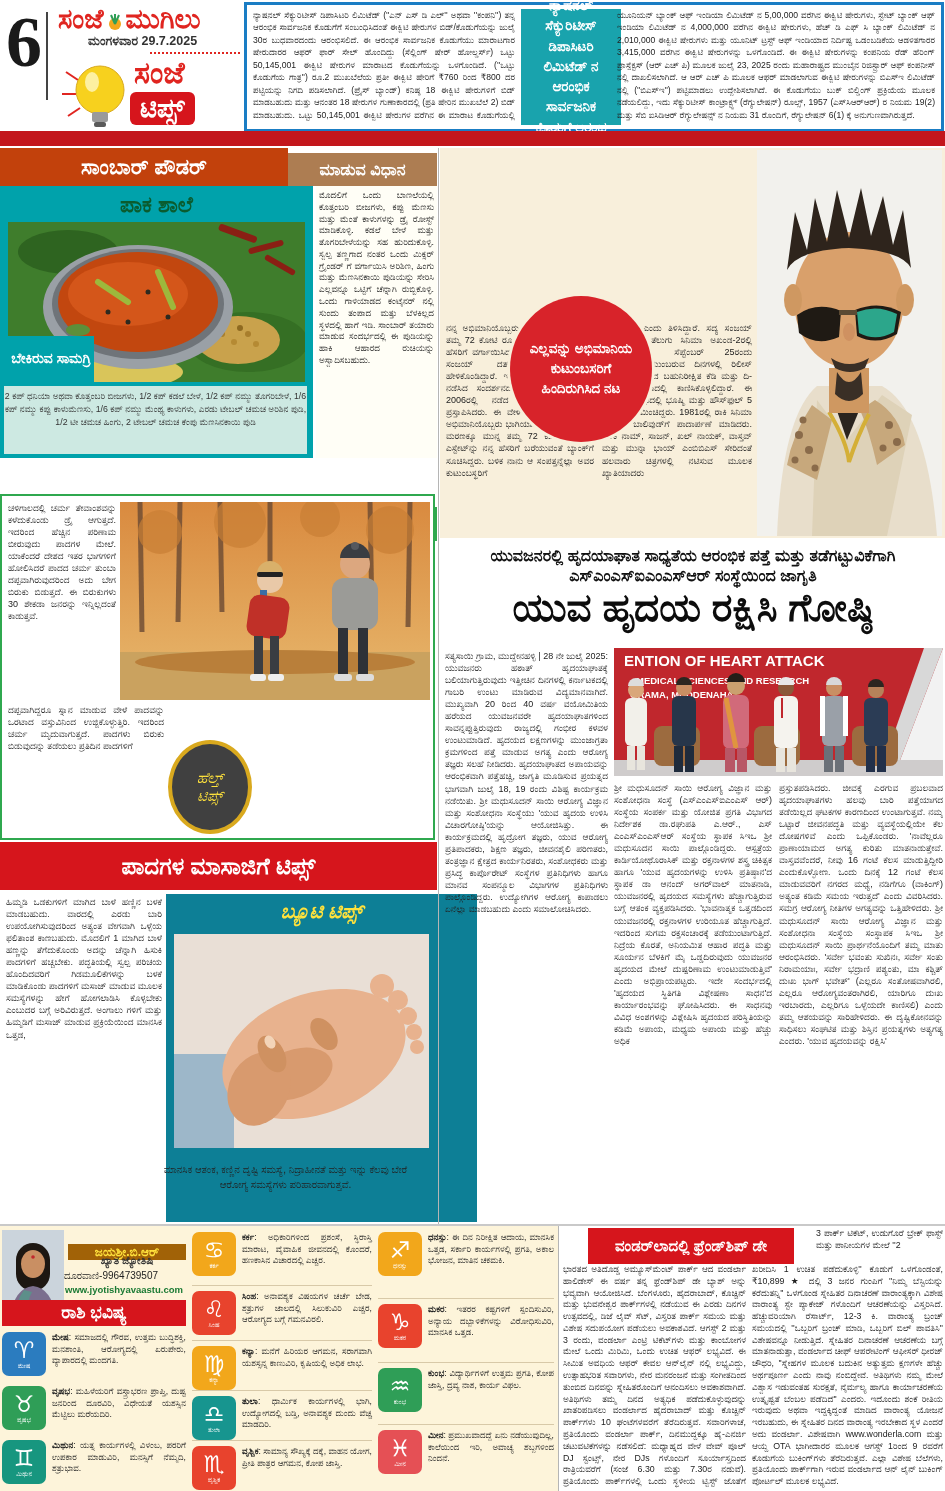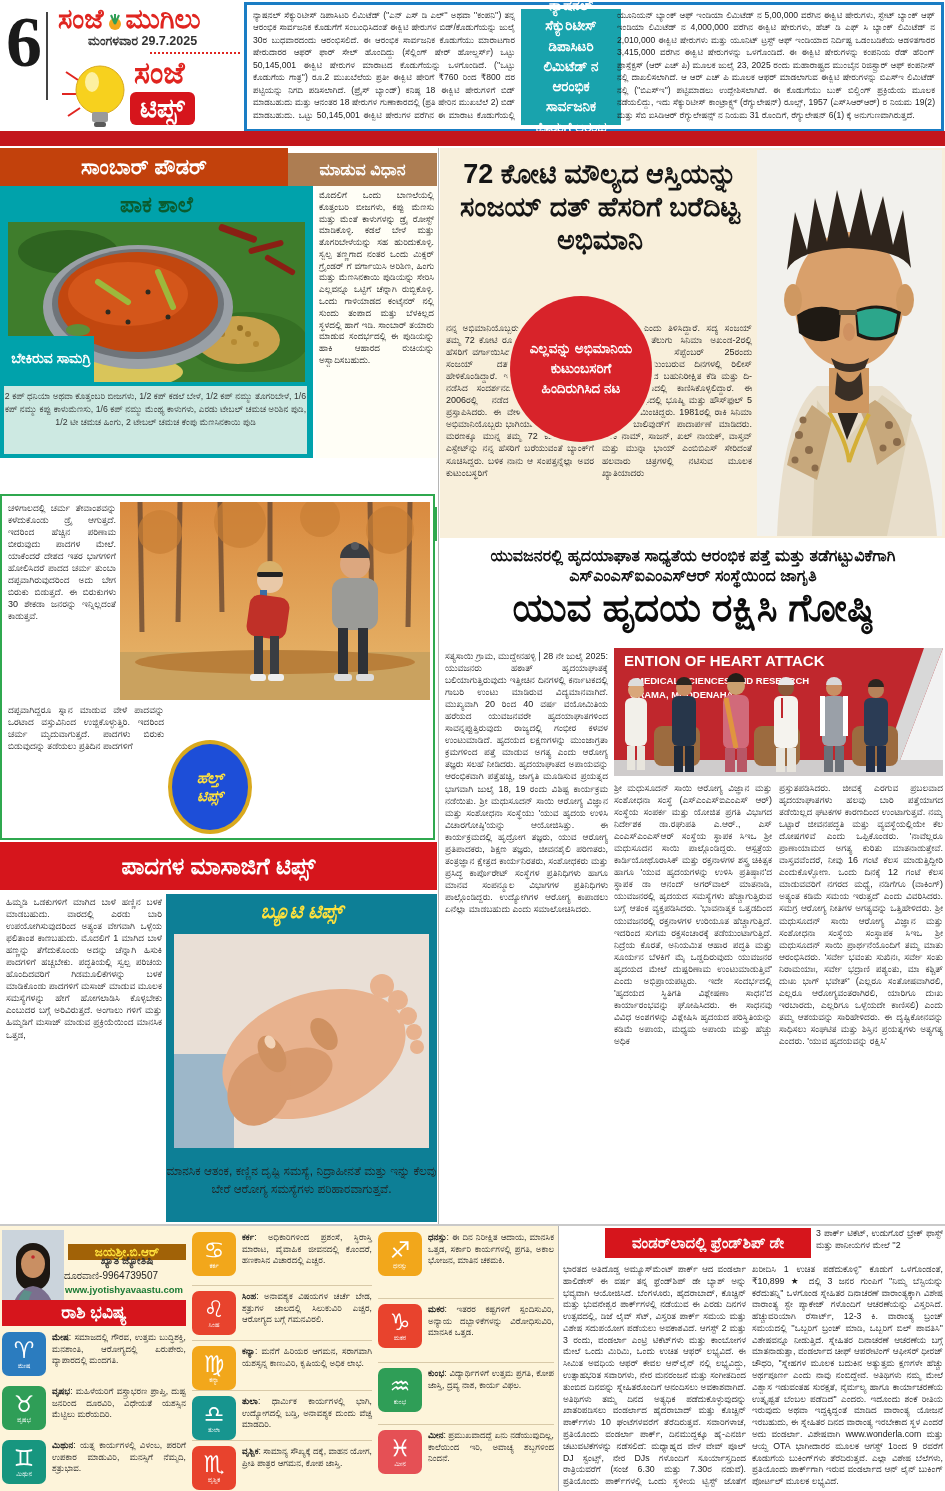--- a/index.html
+++ b/index.html
@@ -17,22 +17,22 @@
   .ipotxt{font-size:8.6px;line-height:1.45;text-align:justify;color:#222;overflow:hidden;}
   #ipobox{background:#19a3ad;color:#fff;font-weight:bold;font-size:13.5px;line-height:1.5;
           display:flex;align-items:center;text-align:center;padding:4px 6px;}
   #tips1{font-size:30px;font-weight:800;color:#e02520;}
   #tips2{background:#d6151c;color:#fff;font-weight:800;font-size:26px;padding:1px 10px;border-radius:6px;}
   .dotline{border-top:2px dotted #e02520;}
   
   #redcircle{background:#d8232a;border-radius:50%;color:#fff;font-weight:bold;font-size:13.5px;
              display:flex;align-items:center;justify-content:center;text-align:center;line-height:1.5;
              padding:12px;box-sizing:border-box;z-index:5;box-shadow:0 0 0 3px #f8efdb;}
-  #healthcircle{background:#1d4ed8;border:4px solid #d9a91e;border-radius:50%;color:#ffe23c;
-                font-weight:700;font-style:italic;font-size:15px;display:flex;flex-direction:column;
+  #healthcircle{background:#404040;border:4px solid #d9a91e;border-radius:50%;color:#ffe23c;
+                font-weight:400;font-style:italic;font-size:15px;display:flex;flex-direction:column;
                 align-items:center;justify-content:center;text-align:center;z-index:5;box-sizing:border-box;}
   
   .zentry{display:flex;gap:6px;align-items:flex-start;}
   .zicon{width:44px;height:44px;min-width:44px;border-radius:7px;display:flex;flex-direction:column;
          align-items:center;justify-content:center;color:#fff;}
   .zsym{font-size:23px;line-height:1;font-family:"DejaVu Sans",sans-serif;}
   .zlbl{font-size:6.5px;line-height:1.2;}
   .ztext{font-size:8.6px;line-height:1.35;text-align:justify;color:#222;}
   .ztext b{font-weight:800;}
   .rule-t{border-top:1px solid #d8c9a8;padding-top:5px;}
@@ -171,46 +171,45 @@
       </g>
   </svg>
   <div class="abs txt" style="left:8px;top:704px;width:156px;height:130px;">ದಪ್ಪವಾಗಿದ್ದರೂ ಸ್ನಾನ ಮಾಡುವ ವೇಳೆ ಪಾದವನ್ನು ಒರಟಾದ ವಸ್ತುವಿನಿಂದ ಉಜ್ಜಿಕೊಳ್ಳುತ್ತಿರಿ. ಇದರಿಂದ ಚರ್ಮ ಮೃದುವಾಗುತ್ತದೆ. ಪಾದಗಳು ಬಿರುಕು ಬಿಡುವುದನ್ನು ತಡೆಯಲು ಪ್ರತಿದಿನ ಪಾದಗಳಿಗೆ</div>
   <div class="abs" id="healthcircle" style="left:168px;top:740px;width:84px;height:94px;">
     <span>ಹೆಲ್ತ್</span>
     <span>ಟಿಪ್ಸ್</span>
   </div>
 
   <div class="abs banner" style="left:0;top:842px;width:437px;height:48px;background:#d6151c;font-size:23px;">ಪಾದಗಳ ಮಾಸಾಜಿಗೆ ಟಿಪ್ಸ್</div>
   <div class="abs txt" style="left:6px;top:896px;width:156px;height:358px;font-size:9px;">ಹಿಮ್ಮಡಿ ಒಡಕುಗಳಿಗೆ ಮಾಗಿದ ಬಾಳೆ ಹಣ್ಣಿನ ಬಳಕೆ ಮಾಡಬಹುದು. ವಾರದಲ್ಲಿ ಎರಡು ಬಾರಿ ಉಪಯೋಗಿಸುವುದರಿಂದ ಅತ್ಯಂತ ವೇಗವಾಗಿ ಒಳ್ಳೆಯ ಫಲಿತಾಂಶ ಕಾಣಬಹುದು. ಮೊದಲಿಗೆ 1 ಮಾಗಿದ ಬಾಳೆ ಹಣ್ಣನ್ನು ತೆಗೆದುಕೊಂಡು ಅದನ್ನು ಚೆನ್ನಾಗಿ ಹಿಸುಕಿ ಪಾದಗಳಿಗೆ ಹಚ್ಚಬೇಕು. ಪದ್ಧತಿಯಲ್ಲಿ ಸ್ವಲ್ಪ ಪರಿಚಯ ಹೊಂದಿದವರಿಗೆ ಗಿಡಮೂಲಿಕೆಗಳನ್ನು ಬಳಕೆ ಮಾಡಿಕೊಂಡು ಪಾದಗಳಿಗೆ ಮಸಾಜ್ ಮಾಡುವ ಮೂಲಕ ಸಮಸ್ಯೆಗಳನ್ನು ಹೇಗೆ ಹೋಗಲಾಡಿಸಿ ಕೊಳ್ಳಬೇಕು ಎಂಬುದರ ಬಗ್ಗೆ ಅರಿವಿರುತ್ತದೆ. ಅಂಗಾಲು ಗಳಿಗೆ ಮತ್ತು ಹಿಮ್ಮಡಿಗೆ ಮಸಾಜ್ ಮಾಡುವ ಪ್ರಕ್ರಿಯೆಯಿಂದ ಮಾನಸಿಕ ಒತ್ತಡ,</div>
-  <div class="abs" style="left:166px;top:894px;width:271px;height:328px;background:#0d7f96;">
+  <div class="abs" style="left:166px;top:894px;width:271px;height:328px;background:#0d7f96;padding-left:40px;">
     <div class="abs center" style="left:0;top:6px;width:100%;font-size:20px;font-weight:800;font-style:italic;color:#ffe23c;">ಬ್ಯೂಟಿ ಟಿಪ್ಸ್</div>
     <svg class="abs" style="left:8px;top:40px;" width="255" height="214" viewBox="0 0 255 214">
       <rect width="255" height="214" fill="#e9dfd6"></rect>
       <rect x="0" y="120" width="60" height="94" fill="#9db7c9"></rect>
       <ellipse cx="140" cy="120" rx="95" ry="60" fill="#e8b28e" transform="rotate(-20 140 120)"></ellipse>
       <g fill="#e8b28e">
           <circle cx="208" cy="52" r="12"></circle>
           <circle cx="224" cy="66" r="10"></circle>
           <circle cx="234" cy="82" r="9"></circle>
           <circle cx="240" cy="98" r="8"></circle>
           <circle cx="243" cy="113" r="7"></circle>
         </g>
       <ellipse cx="120" cy="140" rx="40" ry="24" fill="#d89a6e" transform="rotate(-20 120 140)"></ellipse>
       <ellipse cx="85" cy="155" rx="30" ry="38" fill="#d89a6e" transform="rotate(25 85 155)"></ellipse>
       <ellipse cx="98" cy="120" rx="12" ry="20" fill="#cf9161" transform="rotate(-30 98 120)"></ellipse>
       <ellipse cx="150" cy="100" rx="11" ry="18" fill="#cf9161" transform="rotate(-35 150 100)"></ellipse>
       <ellipse cx="96" cy="108" rx="5" ry="7" fill="#f3d4b8" transform="rotate(-30 96 108)"></ellipse>
     </svg>
   </div>
-  <div class="abs center" style="left:166px;top:1162px;width:271px;height:58px;font-size:12px;line-height:1.5;color:#222;">ಮಾನಸಿಕ ಆತಂಕ, ಕಣ್ಣಿನ ದೃಷ್ಟಿ ಸಮಸ್ಯೆ, ನಿದ್ರಾಹೀನತೆ ಮತ್ತು ಇನ್ನು ಕೆಲವು ಬೇರೆ ಆರೋಗ್ಯ ಸಮಸ್ಯೆಗಳು ಪರಿಹಾರವಾಗುತ್ತವೆ.</div>
+  <div class="abs center" style="left:150px;top:1162px;width:271px;height:58px;font-size:10px;line-height:1.5;color:#222;">ಮಾನಸಿಕ ಆತಂಕ, ಕಣ್ಣಿನ ದೃಷ್ಟಿ ಸಮಸ್ಯೆ, ನಿದ್ರಾಹೀನತೆ ಮತ್ತು ಇನ್ನು ಕೆಲವು ಬೇರೆ ಆರೋಗ್ಯ ಸಮಸ್ಯೆಗಳು ಪರಿಹಾರವಾಗುತ್ತವೆ.</div>
 
   <div class="abs" style="left:438px;top:148px;width:1px;height:1076px;background:#b5b5b5;"></div>
 
   <div class="abs" style="left:440px;top:148px;width:505px;height:390px;background:#f8efdb;"></div>
-  <div class="abs center" style="left:446px;top:158px;width:308px;font-size:27px;font-weight:800;line-height:1.22;color:#151515;">72 ಕೋಟಿ ಮೌಲ್ಯದ ಆಸ್ತಿಯನ್ನು ಸಂಜಯ್ ದತ್ ಹೆಸರಿಗೆ ಬರೆದಿಟ್ಟ ಅಭಿಮಾನಿ</div>
   <svg class="abs" style="left:757px;top:150px;" width="185" height="386" viewBox="0 0 185 386">
     <rect width="185" height="386" fill="#f2f1ed"></rect>
     <path d="M20 386 q5-120 40-150 l65 0 q45 25 55 150 z" fill="#e8decb"></path>
     <path d="M60 250 l30 40 l35-45 l30 20 l-25 121 l-75 0 z" fill="#ded2b8"></path>
     <path d="M55 255 q-20 30 -25 60 l30 15 q10-40 15-60 z" fill="#c7a87c"></path>
     <g fill="#8a6b4a">
         <circle cx="42" cy="285" r="4"></circle>
         <circle cx="52" cy="300" r="4"></circle>
         <circle cx="38" cy="310" r="3.5"></circle>
         <circle cx="58" cy="318" r="3.5"></circle>
@@ -405,18 +404,18 @@
     <div class="ztext"><b>ಕುಂಭ</b><span>: ವಿದ್ಯಾರ್ಥಿಗಳಿಗೆ ಉತ್ತಮ ಪ್ರಗತಿ, ಕೋಪ ಜಾಸ್ತಿ, ದ್ರವ್ಯ ನಾಶ, ಕಾರ್ಯ ವಿಫಲ.</span></div>
   </div>
   <div class="abs zentry rule-t" style="left:378px;top:1424px;width:176px;">
     <div class="zicon" style="background: rgb(229, 80, 85);">
         <span class="zsym">♓</span>
         <span class="zlbl">ಮೀನ</span>
       </div>
     <div class="ztext"><b>ಮೀನ</b><span>: ಪ್ರಮುಖವಾದದ್ದೆ ಏನು ನಡೆಯುವುದಿಲ್ಲ, ಕಾಲೆಯಿಂದ ಇರಿ, ಅವಾಚ್ಯ ಶಬ್ದಗಳಿಂದ ನಿಂದನೆ.</span></div>
   </div>
 
-  <div class="abs banner" style="left:605px;top:1228px;width:206px;height:30px;background:#d6151c;font-size:15px;">ವಂಡರ್‌ಲಾದಲ್ಲಿ ಫ್ರೆಂಡ್‌ಶಿಪ್ ಡೇ</div>
+  <div class="abs banner" style="left:588px;top:1228px;width:206px;height:36px;background:#d6151c;font-size:15px;">ವಂಡರ್‌ಲಾದಲ್ಲಿ ಫ್ರೆಂಡ್‌ಶಿಪ್ ಡೇ</div>
   <div class="abs txt" style="left:816px;top:1228px;width:127px;height:34px;font-size:8.8px;">3 ಪಾರ್ಕ್ ಟಿಕೆಟ್, ಉಡುಗೊರೆ ಬ್ರೇಕ್ ಫಾಸ್ಟ್ ಮತ್ತು ಪಾನೀಯಗಳ ಮೇಲೆ ''2</div>
   <div class="abs txt" style="left:563px;top:1264px;width:183px;height:224px;font-size:8.8px;">ಭಾರತದ ಅತಿದೊಡ್ಡ ಅಮ್ಯೂಸ್‌ಮೆಂಟ್ ಪಾರ್ಕ್ ಆದ ವಂಡರ್ಲಾ ಹಾಲಿಡೇಸ್ ಈ ವರ್ಷ ತನ್ನ ಫ್ರೆಂಡ್‌ಶಿಪ್ ಡೇ ಬ್ಯಾಶ್ ಅನ್ನು ಭವ್ಯವಾಗಿ ಆಯೋಜಿಸಿದೆ. ಬೆಂಗಳೂರು, ಹೈದರಾಬಾದ್, ಕೊಚ್ಚಿನ್ ಮತ್ತು ಭುವನೇಶ್ವರ ಪಾರ್ಕ್‌ಗಳಲ್ಲಿ ನಡೆಯುವ ಈ ಎರಡು ದಿನಗಳ ಉತ್ಸವದಲ್ಲಿ, ಡಿಜೆ ಲೈವ್ ಸೆಟ್, ವಿಸ್ತರಿತ ಪಾರ್ಕ್ ಸಮಯ ಮತ್ತು ವಿಶೇಷ ಸದುಪಯೋಗ ಪಡೆಯಲು ಅವಕಾಶವಿದೆ. ಆಗಸ್ಟ್ 2 ಮತ್ತು 3 ರಂದು, ವಂಡರ್ಲಾ ಎಂಟ್ರಿ ಟಿಕೆಟ್‌ಗಳು ಮತ್ತು ಕಾಂಬೋಗಳ ಮೇಲೆ ಒಂದು ಮಿರಿಮಿ, ಒಂದು ಉಚಿತ ಆಫರ್ ಲಭ್ಯವಿದೆ. ಈ ಸೀಮಿತ ಅವಧಿಯ ಆಫರ್ ಕೇವಲ ಆನ್‌ಲೈನ್ ನಲ್ಲಿ ಲಭ್ಯವಿದ್ದು, ಉತ್ಸಾಹಭರಿತ ಸವಾರಿಗಳು, ನೇರ ಮನರಂಜನೆ ಮತ್ತು ಸಂಗೀತದಿಂದ ತುಂಬಿದ ದಿನವನ್ನು ಸ್ನೇಹಿತರೊಂದಿಗೆ ಆನಂದಿಸಲು ಅವಕಾಶವಾಗಿದೆ. ಅತಿಥಿಗಳು ತಮ್ಮ ದಿನದ ಅತ್ಯಧಿಕ ಪಡೆದುಕೊಳ್ಳುವುದನ್ನು ಖಾತರಿಪಡಿಸಲು ವಂಡರ್ಲಾದ ಹೈದರಾಬಾದ್ ಮತ್ತು ಕೊಚ್ಚಿನ್ ಪಾರ್ಕ್‌ಗಳು 10 ಘಂಟೆಗಳವರೆಗೆ ತೆರೆದಿರುತ್ತವೆ. ಸವಾರಿಗಳಾಚೆ, ಪ್ರತಿಯೊಂದು ವಂಡರ್ಲಾ ಪಾರ್ಕ್, ದಿನಮುದ್ದಕ್ಕೂ ಹೈ-ಎನರ್ಜಿ ಚಟುವಟಿಕೆಗಳನ್ನು ನಡೆಸಲಿದೆ: ಮಧ್ಯಾಹ್ನದ ವೇಳೆ ವೇವ್ ಪೂಲ್ DJ ಸ್ಟಂಟ್ಸ್, ನೇರ DJs ಗಳೊಂದಿಗೆ ಸೂರ್ಯಾಸ್ತದಿಂದ ರಾತ್ರಿಯವರೆಗೆ (ಸಂಜೆ 6.30 ಮತ್ತು 7.30ರ ನಡುವೆ). ಪ್ರತಿಯೊಂದು ಪಾರ್ಕ್‌ಗಳಲ್ಲಿ ಒಂದು ಸ್ಥಳೀಯ ಟ್ವಿಸ್ಟ್ ಜೊತೆಗೆ ಥೀಮ್ ಗೇಮ್ಸ್ ಮತ್ತು ಸ್ಪರ್ಧೆಗಳು.</div>
   <div class="abs txt" style="left:752px;top:1264px;width:191px;height:224px;font-size:8.8px;">ಖರೀದಿಸಿ 1 ಉಚಿತ ಪಡೆದುಕೊಳ್ಳಿ'' ಕೊಡುಗೆ ಒಳಗೊಂಡಂತೆ, ₹10,899 ★ ದಲ್ಲಿ 3 ಜನರ ಗುಂಪಿಗೆ ''ನಿಮ್ಮ ಬೆಸ್ಟಿಯನ್ನು ಕರೆದುತನ್ನಿ'' ಒಳಗೊಂಡ ಸ್ನೇಹಿತರ ದಿನಾಚರಣೆ ವಾರಾಂತ್ಯಕ್ಕಾಗಿ ವಿಶೇಷ ವಾರಾಂತ್ಯ ಸ್ಟೇ ಪ್ಯಾಕೇಜ್ ಗಳೊಂದಿಗೆ ಆಚರಣೆಯನ್ನು ವಿಸ್ತರಿಸಿದೆ. ಹೆಚ್ಚುವರಿಯಾಗಿ ರೆಸಾರ್ಟ್, 12-3 ಕಿ. ವಾರಾಂತ್ಯ ಬ್ರಂಚ್ ಸಮಯದಲ್ಲಿ ''ಒಬ್ಬರಿಗೆ ಬ್ರಂಚ್ ಮಾಡಿ, ಒಬ್ಬರಿಗೆ ಬಿಲ್ ಪಾವತಿಸಿ'' ವಿಶೇಷವನ್ನೂ ನೀಡುತ್ತಿದೆ. ಸ್ನೇಹಿತರ ದಿನಾಚರಣೆ ಆಚರಣೆಯ ಬಗ್ಗೆ ಮಾತನಾಡುತ್ತಾ, ವಂಡರ್ಲಾದ ಚೀಫ್ ಆಪರೇಟಿಂಗ್ ಆಫೀಸರ್ ಧೀರಜ್ ಚೌಧರಿ, ''ಸ್ನೇಹಗಳ ಮೂಲಕ ಬದುಕಿನ ಅತ್ಯುತ್ತಮ ಕ್ಷಣಗಳೇ ಹೆಚ್ಚು ಅರ್ಥಪೂರ್ಣ ಎಂದು ನಾವು ನಂಬಿದ್ದೇವೆ. ಅತಿಥಿಗಳು ನಮ್ಮ ಮೇಲೆ ವಿಶ್ವಾಸ ಇಡುವಂತಹ ಸುರಕ್ಷತೆ, ನೈರ್ಮಲ್ಯ ಹಾಗೂ ಕಾರ್ಯಾಚರಣೆಯ ಉತ್ಕೃಷ್ಟತೆ ಬೆಂಬಲ ಪಡೆದಿದೆ'' ಎಂದರು. ಇದೊಂದು ಶಂಕೆ ರೀತಿಯ ಇರುವುದು ಅಥವಾ ಇದ್ದಕ್ಕಿದ್ದಂತೆ ಮಾಡಿದ ವಾರಾಂತ್ಯ ಯೋಜನೆ ಇರಬಹುದು, ಈ ಸ್ನೇಹಿತರ ದಿನದ ವಾರಾಂತ್ಯ ಇರಬೇಕಾದ ಸ್ಥಳ ಎಂದರೆ ಅದು ವಂಡರ್ಲಾ. ವಿಶೇಷವಾಗಿ www.wonderla.com ಮತ್ತು ಆಯ್ದ OTA ಭಾಗೀದಾರರ ಮೂಲಕ ಆಗಸ್ಟ್ 1ರಿಂದ 9 ರವರೆಗೆ ಕೊಡುಗೆಯ ಬುಕಿಂಗ್‌ಗಳು ತೆರೆದಿರುತ್ತವೆ. ಎಲ್ಲಾ ವಿಶೇಷ ಬೆಲೆಗಳು, ಪ್ರತಿಯೊಂದು ಪಾರ್ಕ್‌ಗಾಗಿ ಇರುವ ವಂಡರ್ಲಾದ ಆನ್ ಲೈನ್ ಬುಕಿಂಗ್ ಪೋರ್ಟಲ್ ಮೂಲಕ ಲಭ್ಯವಿದೆ.</div>
 
 </div>
 
 </body></html>

